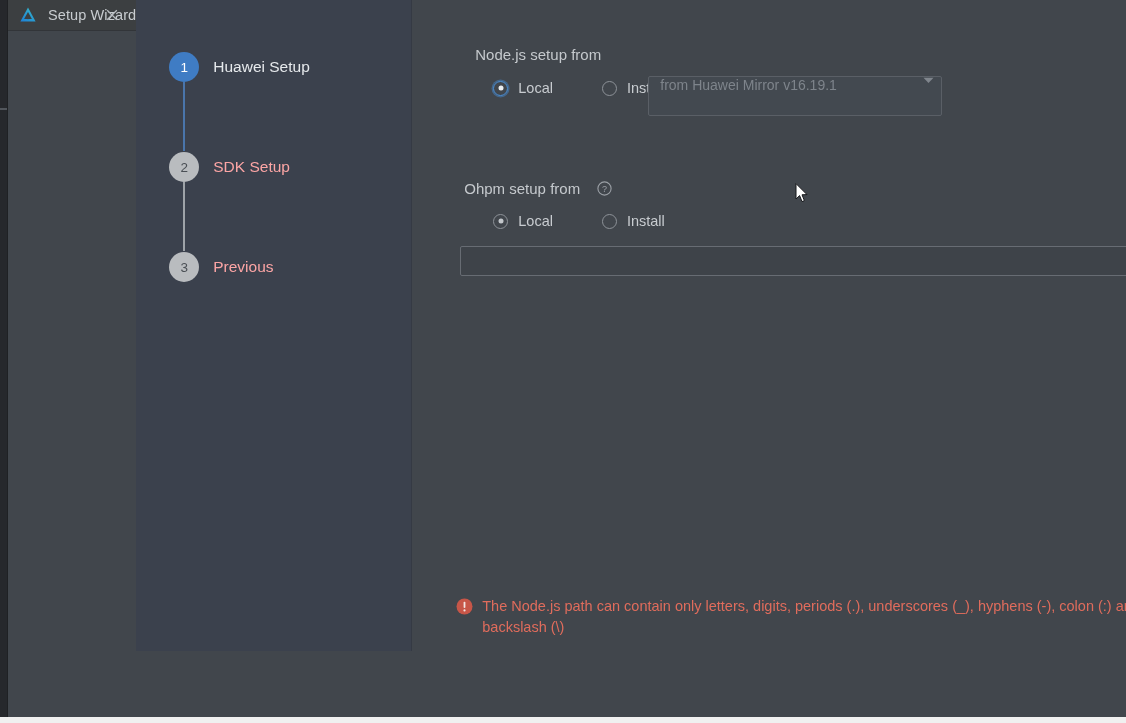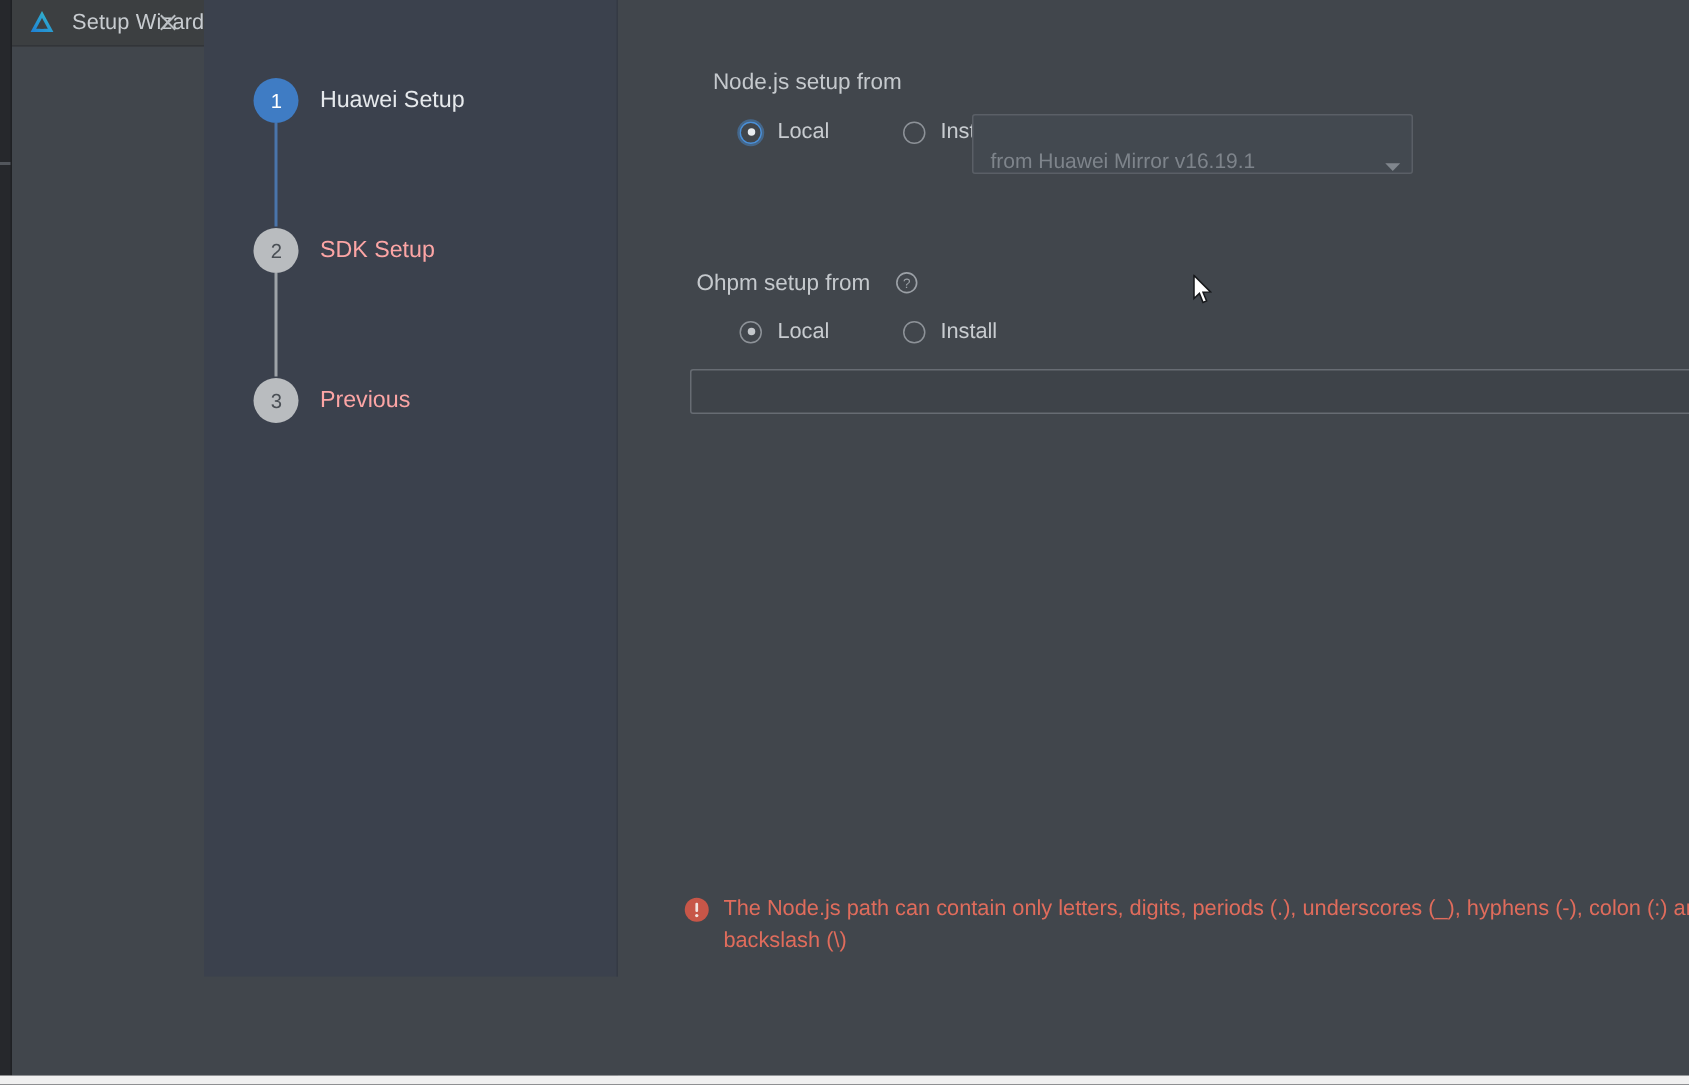--- a/index.html
+++ b/index.html
@@ -223,21 +223,21 @@
     position: absolute;
     left: 236px;
     top: 76px;
     width: 294px;
     height: 40px;
     box-sizing: border-box;
     border: 1px solid #5a5f66;
     border-radius: 2px;
     background: #434950;
     display: flex;
-    align-items: flex-end;
+    align-items: flex-start;
     cursor: default;
   }
   #mirror-combobox-value {
     flex: 1 1 auto;
     padding-left: 11px;
     font-size: 14px;
     color: #7e848b;
     white-space: nowrap;
     overflow: hidden;
   }

